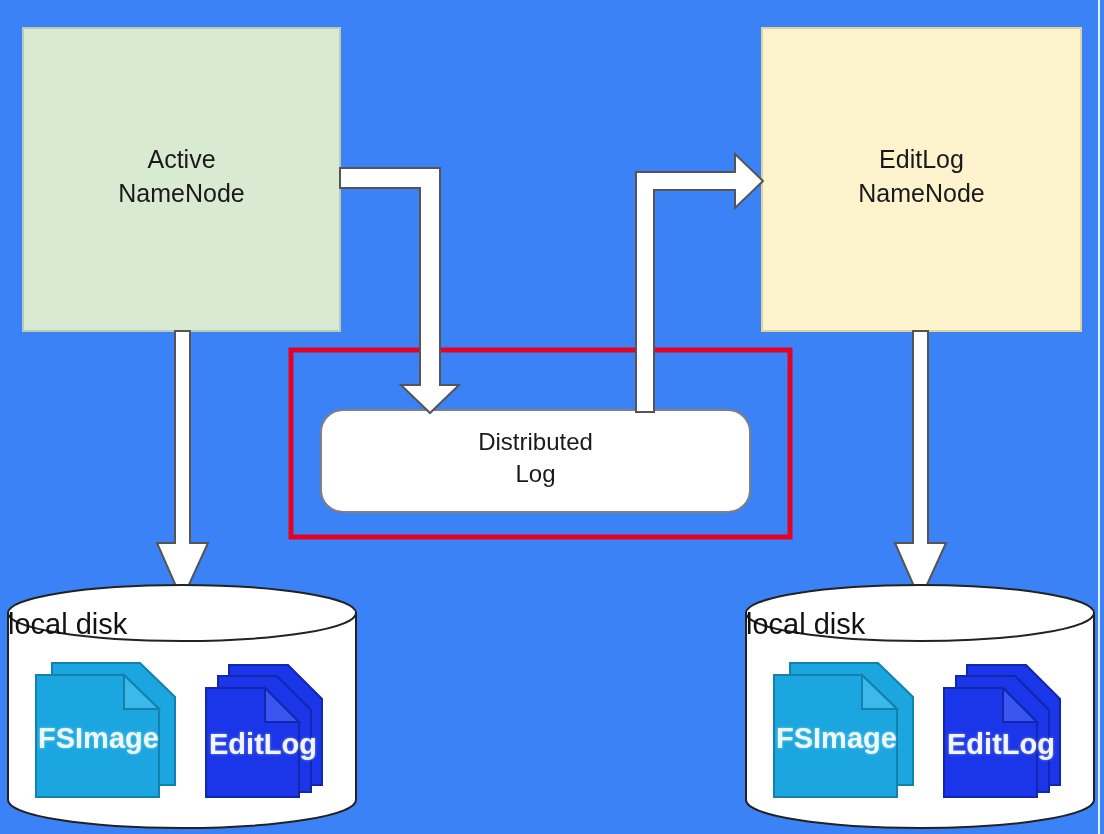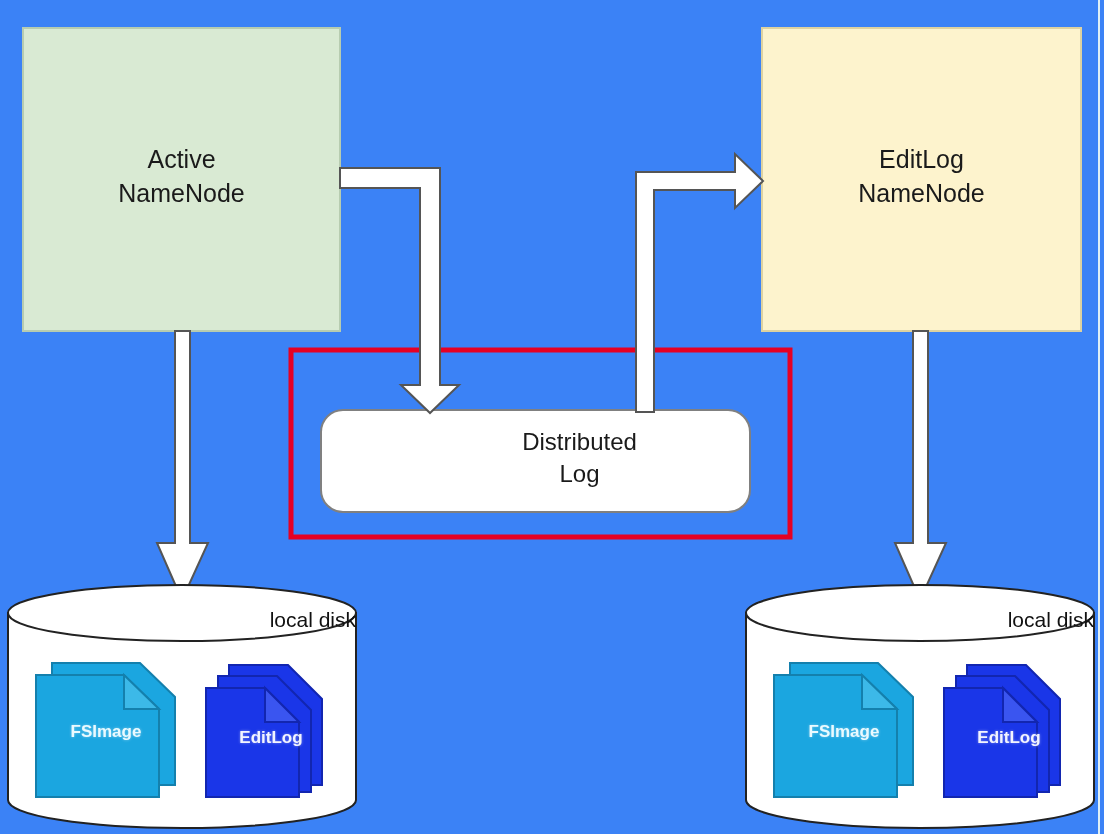--- a/index.html
+++ b/index.html
@@ -29,34 +29,33 @@
     text-align: center;
     color: #1a1a1a;
     font-size: 25px;
     line-height: 34px;
     white-space: pre-line;
     pointer-events: none;
     font-family: "Liberation Sans", sans-serif;
   }
   .disk-label {
     position: absolute;
-    text-align: right;
+    text-align: left;
     color: #111111;
-    font-size: 21px;
+    font-size: 29px;
     font-family: "Liberation Sans", sans-serif;
   }
   .doc-label {
     position: absolute;
     color: #eafaff;
-    font-size: 17px;
+    font-size: 29px;
     font-weight: bold;
     letter-spacing: 0px;
     font-family: "Liberation Sans", sans-serif;
     text-shadow: 0 0 3px rgba(255,255,255,0.45);
-    margin-left: 8px;
   }
   .doc-label.editlog {
     color: #f2f4ff;
   }
   .edge-strip {
     position: absolute;
     top: 0;
     width: 2px;
     height: 834px;
     background: #dfeff5;
@@ -162,21 +161,21 @@
     </g>
 
   </svg>
 
   <div class="node-label" style="left:23px; top:142px; width:317px;">Active
 NameNode</div>
 
   <div class="node-label" style="left:762px; top:142px; width:319px;">EditLog
 NameNode</div>
 
-  <div class="node-label" style="left:321px; top:426px; width:429px; font-size:24px; line-height:32px;padding-left:44px;">Distributed
+  <div class="node-label" style="left:321px; top:426px; width:429px; font-size:24px; line-height:32px;">Distributed
 Log</div>
 
   <div class="disk-label" style="left:8px; top:608px; width:348px;">local disk</div>
 
   <div class="disk-label" style="left:746px; top:608px; width:348px;">local disk</div>
 
   <div class="doc-label" style="left:38px; top:722px; width:120px; text-align:center;">FSImage</div>
 
   <div class="doc-label editlog" style="left:208px; top:728px; width:110px; text-align:center;">EditLog</div>
 

